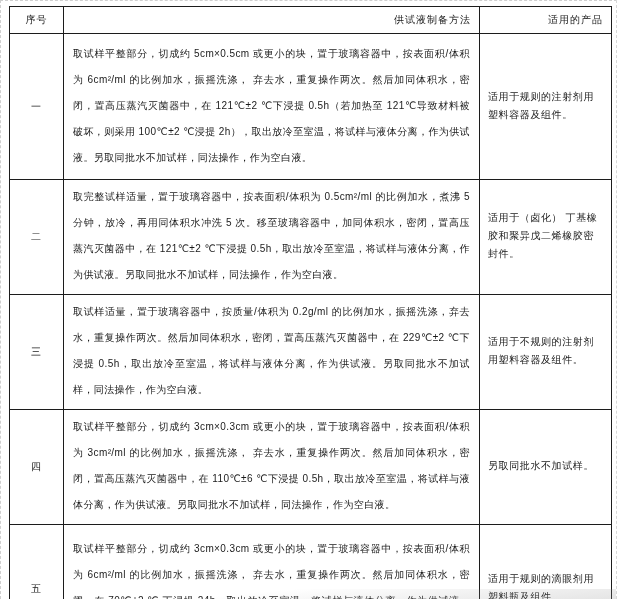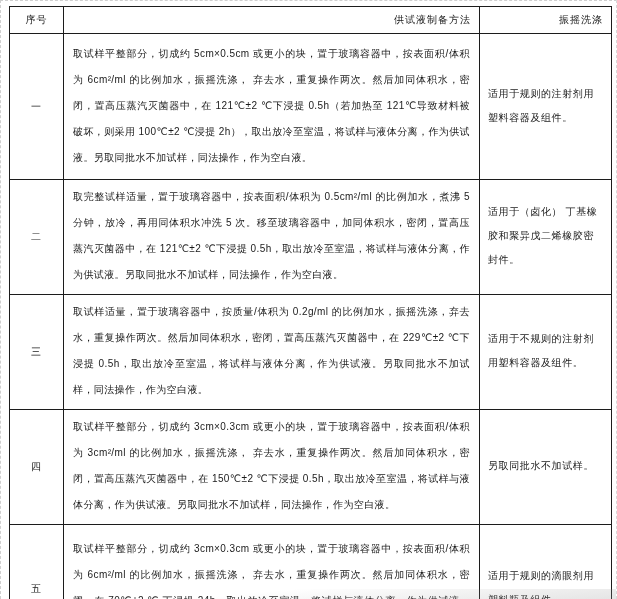--- a/index.html
+++ b/index.html
@@ -47,21 +47,21 @@
     letter-spacing: 1px;
   }
   td.cell-method {
     padding: 4px 9px 6px 9px;
     line-height: 26px;
     text-align: justify;
     letter-spacing: 0.4px;
   }
   td.cell-product {
     padding: 4px 8px 6px 8px;
-    line-height: 24px;
+    line-height: 18px;
     letter-spacing: 0.6px;
   }
   tr.row-h1 { height: 146px; }
   tr.row-h2 { height: 110px; }
   tr.row-h3 { height: 87px; }
   tr.row-h4 { height: 108px; }
   tr.row-h5 { height: 128px; }
   .page-bottom-shade {
     position: absolute;
     left: 0; right: 0; bottom: 0;
@@ -77,21 +77,21 @@
   <table class="doc-table">
     <colgroup>
       <col class="c-no">
       <col class="c-method">
       <col class="c-product">
     </colgroup>
     <thead>
       <tr>
         <th class="h-no">序号</th>
         <th>供试液制备方法</th>
-        <th>振摇洗涤</th>
+        <th>适用的产品</th>
       </tr>
     </thead>
     <tbody>
     <tr class="row-h1">
       <td class="cell-no">一</td>
       <td class="cell-method">取试样平整部分，切成约 5cm×0.5cm 或更小的块，置于玻璃容器中，按表面积/体积为 6cm²/ml 的比例加水，振摇洗涤， 弃去水，重复操作两次。然后加同体积水，密闭，置高压蒸汽灭菌器中，在 121℃±2 ℃下浸提 0.5h（若加热至 121℃导致材料被破坏，则采用 100℃±2 ℃浸提 2h），取出放冷至室温，将试样与液体分离，作为供试液。另取同批水不加试样，同法操作，作为空白液。</td>
       <td class="cell-product">适用于规则的注射剂用塑料容器及组件。</td>
     </tr>
 
     <tr class="row-h2">
@@ -101,21 +101,21 @@
     </tr>
 
     <tr class="row-h3">
       <td class="cell-no">三</td>
       <td class="cell-method">取试样适量，置于玻璃容器中，按质量/体积为 0.2g/ml 的比例加水，振摇洗涤，弃去水，重复操作两次。然后加同体积水，密闭，置高压蒸汽灭菌器中，在 229℃±2 ℃下浸提 0.5h，取出放冷至室温，将试样与液体分离，作为供试液。另取同批水不加试样，同法操作，作为空白液。</td>
       <td class="cell-product">适用于不规则的注射剂用塑料容器及组件。</td>
     </tr>
 
     <tr class="row-h4">
       <td class="cell-no">四</td>
-      <td class="cell-method">取试样平整部分，切成约 3cm×0.3cm 或更小的块，置于玻璃容器中，按表面积/体积为 3cm²/ml 的比例加水，振摇洗涤， 弃去水，重复操作两次。然后加同体积水，密闭，置高压蒸汽灭菌器中，在 150℃±2 ℃下浸提 0.5h，取出放冷至室温，将试样与液体分离，作为供试液。另取同批水不加试样，同法操作，作为空白液。</td>
+      <td class="cell-method">取试样平整部分，切成约 3cm×0.3cm 或更小的块，置于玻璃容器中，按表面积/体积为 3cm²/ml 的比例加水，振摇洗涤， 弃去水，重复操作两次。然后加同体积水，密闭，置高压蒸汽灭菌器中，在 110℃±6 ℃下浸提 0.5h，取出放冷至室温，将试样与液体分离，作为供试液。另取同批水不加试样，同法操作，作为空白液。</td>
       <td class="cell-product">另取同批水不加试样。</td>
     </tr>
 
     <tr class="row-h5">
       <td class="cell-no">五</td>
       <td class="cell-method">取试样平整部分，切成约 3cm×0.3cm 或更小的块，置于玻璃容器中，按表面积/体积为 6cm²/ml 的比例加水，振摇洗涤， 弃去水，重复操作两次。然后加同体积水，密闭，在 70℃±2 ℃ 下浸提 24h，取出放冷至室温，将试样与液体分离，作为供试液。另取同批水不加试样，同法操作，作为空白液。</td>
       <td class="cell-product">适用于规则的滴眼剂用塑料瓶及组件。</td>
     </tr>
   </tbody>
   </table>

